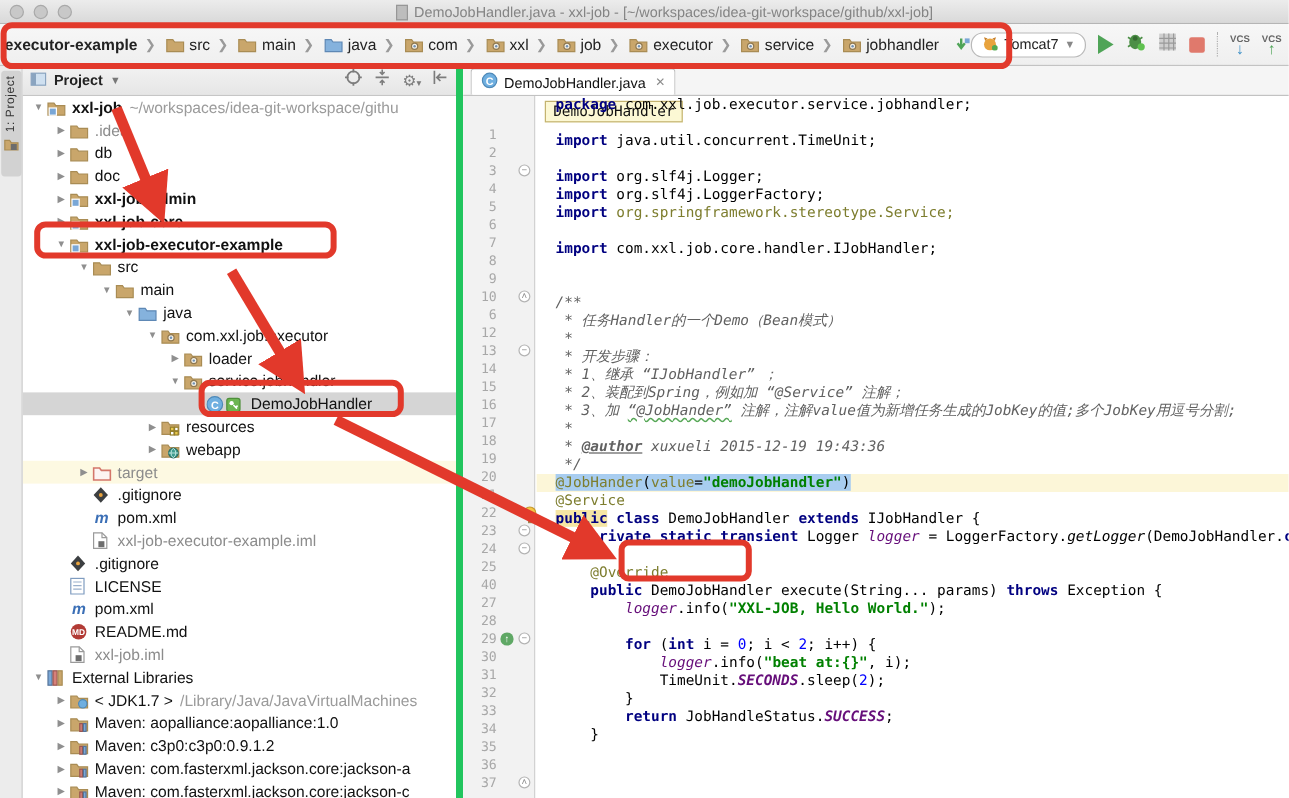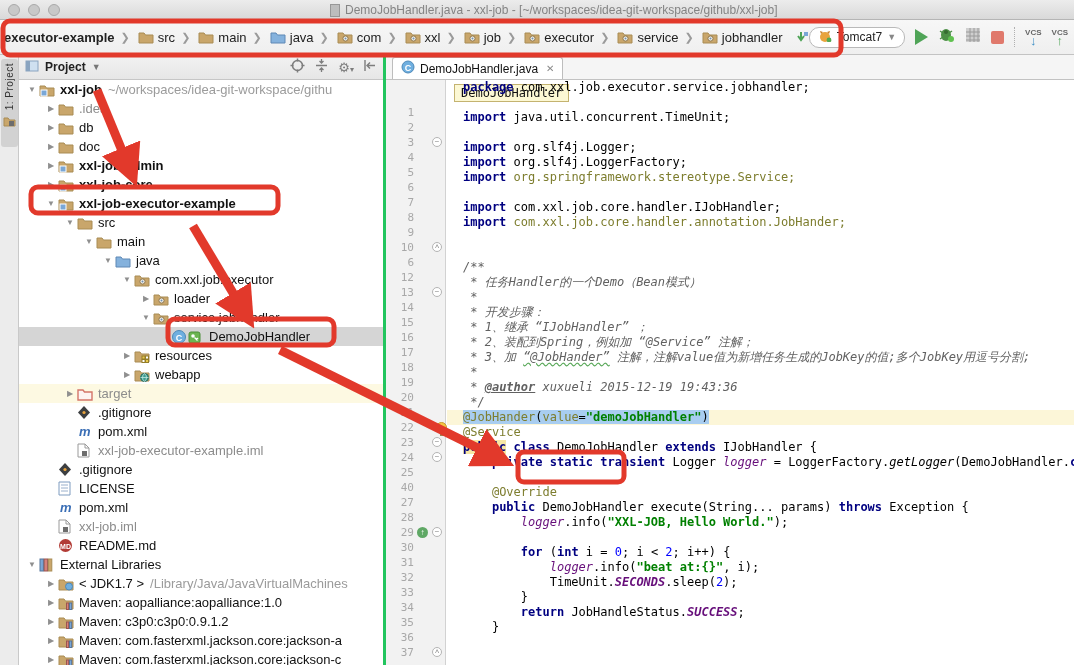--- a/index.html
+++ b/index.html
@@ -40,21 +40,21 @@
     background:#ececec; border-right:1px solid #c9c9c9; }
   .stripe-tab { position:absolute; left:1px; top:4px; width:17px; height:88px;
     background:#d2d2d2; border-radius:3px; display:flex; flex-direction:column;
     align-items:center; justify-content:flex-start; padding-top:4px; }
   .stripe-label { writing-mode:vertical-rl; transform:rotate(180deg);
     font-size:10px; color:#333; letter-spacing:.5px; }
   .stripe-ico { margin-top:3px; }
 
   
   .proj { position:absolute; left:19px; top:55px; width:367px; height:610px;
-    background:#fff; border-right:3px solid #22c55e; }
+    background:#fff; border-right:6px solid #22c55e; }
   .proj-head { height:25px; background:linear-gradient(#f2f2f2,#e6e6e6);
     border-bottom:1px solid #c6c6c6; display:flex; align-items:center; padding:0 6px; }
   .proj-title { font-size:12px; color:#222; display:flex; align-items:center; gap:6px; font-weight:bold; }
   .proj-title .arr { color:#777; font-size:9px; font-weight:normal; }
   .proj-tools { margin-left:auto; display:flex; align-items:center; gap:9px; color:#7d7d7d; }
   .tree { position:absolute; left:0; top:25px; right:0; bottom:0; overflow:hidden;
     font-size:13px; color:#111; }
   .trow { height:19px; display:flex; align-items:center; white-space:nowrap; overflow:hidden; }
   .trow .twist { width:10px; text-align:center; color:#8f8f8f; font-size:8px; flex:none; }
   .trow .lbl { margin-left:5px;text-align:center; }
@@ -548,40 +548,40 @@
       </div>
       <div class="trow" style="padding-left: 27px;">
         <span class="twist"></span>
         <span class="ti">
           <svg width="14" height="14">
             <text x="2" y="12" font-size="13" font-style="italic" font-weight="bold" fill="#3b6fb6">m</text>
           </svg>
         </span>
         <span class="lbl">pom.xml</span>
       </div>
+      <div class="trow" style="padding-left: 27px;">
+        <span class="twist"></span>
+        <span class="ti">
+          <svg width="15" height="15">
+            <circle cx="7.5" cy="7.5" r="6.5" fill="#b23b35"></circle>
+            <text x="7.5" y="10.5" text-anchor="middle" font-size="7" font-weight="bold" fill="#fff">MD</text>
+          </svg>
+        </span>
+        <span class="lbl">README.md</span>
+      </div>
       <div class="trow gray" style="padding-left: 27px;">
         <span class="twist"></span>
         <span class="ti">
           <svg width="13" height="15">
             <path d="M1 1 h7 l4 4 v9 H1 z" fill="#fff" stroke="#9a9a9a"></path>
             <path d="M8 1 v4 h4" fill="none" stroke="#9a9a9a"></path>
             <rect x="5" y="8" width="5" height="5" fill="#6d6d6d"></rect>
           </svg>
         </span>
         <span class="lbl">xxl-job.iml</span>
-      </div>
-      <div class="trow" style="padding-left: 27px;">
-        <span class="twist"></span>
-        <span class="ti">
-          <svg width="15" height="15">
-            <circle cx="7.5" cy="7.5" r="6.5" fill="#b23b35"></circle>
-            <text x="7.5" y="10.5" text-anchor="middle" font-size="7" font-weight="bold" fill="#fff">MD</text>
-          </svg>
-        </span>
-        <span class="lbl">README.md</span>
       </div>
       <div class="trow" style="padding-left: 8px;">
         <span class="twist">▼</span>
         <span class="ti">
           <svg width="14" height="15">
             <rect x="1" y="2" width="3.4" height="12" fill="#7aa7d6" stroke="#55749a"></rect>
             <rect x="5.2" y="2" width="3.4" height="12" fill="#d6807a" stroke="#9a5550"></rect>
             <rect x="9.4" y="2" width="3.4" height="12" fill="#c9a66b" stroke="#a98c54"></rect>
           </svg>
         </span>
@@ -710,21 +710,20 @@
   <div class="code" id="code">
       <div class="cl"><span class="tk-k">package</span><span class="tk-d"> com.xxl.job.executor.service.jobhandler;</span></div>
       <div class="cl"></div>
       <div class="cl"><span class="tk-k">import</span><span class="tk-d"> java.util.concurrent.TimeUnit;</span></div>
       <div class="cl"></div>
       <div class="cl"><span class="tk-k">import</span><span class="tk-d"> org.slf4j.Logger;</span></div>
       <div class="cl"><span class="tk-k">import</span><span class="tk-d"> org.slf4j.LoggerFactory;</span></div>
       <div class="cl"><span class="tk-k">import</span><span class="tk-a"> org.springframework.stereotype.Service;</span></div>
       <div class="cl"></div>
       <div class="cl"><span class="tk-k">import</span><span class="tk-d"> com.xxl.job.core.handler.IJobHandler;</span></div>
-      <div class="cl"><span class="tk-k">import</span><span class="tk-a"> com.xxl.job.core.handler.annotation.JobHander;</span></div>
       <div class="cl"></div>
       <div class="cl"></div>
       <div class="cl"><span class="tk-c">/**</span></div>
       <div class="cl"><span class="tk-c"> * 任务Handler的一个Demo（Bean模式）</span></div>
       <div class="cl"><span class="tk-c"> *</span></div>
       <div class="cl"><span class="tk-c"> * 开发步骤：</span></div>
       <div class="cl"><span class="tk-c"> * 1、继承 “IJobHandler” ；</span></div>
       <div class="cl"><span class="tk-c"> * 2、装配到Spring，例如加 “@Service” 注解；</span></div>
       <div class="cl"><span class="tk-c"> * 3、加 </span><span class="tk-cw">“@JobHander”</span><span class="tk-c"> 注解，注解value值为新增任务生成的JobKey的值;多个JobKey用逗号分割;</span></div>
       <div class="cl"><span class="tk-c"> *</span></div>

